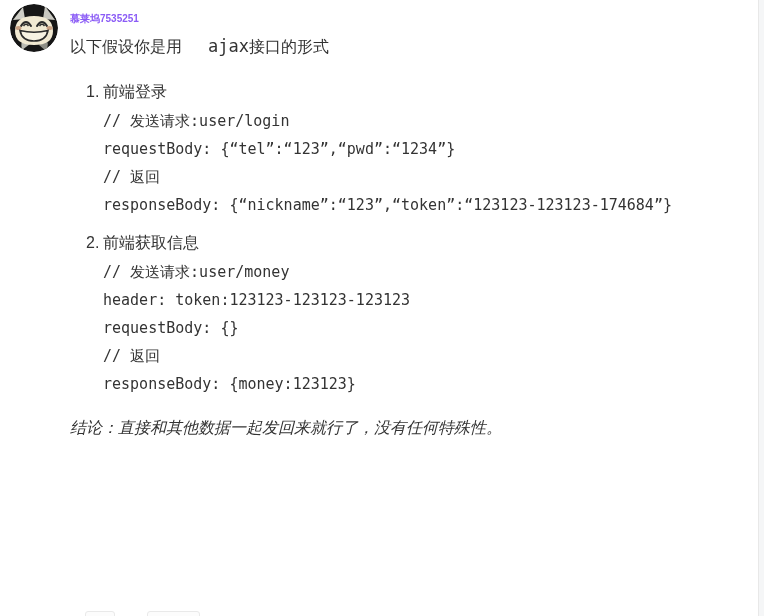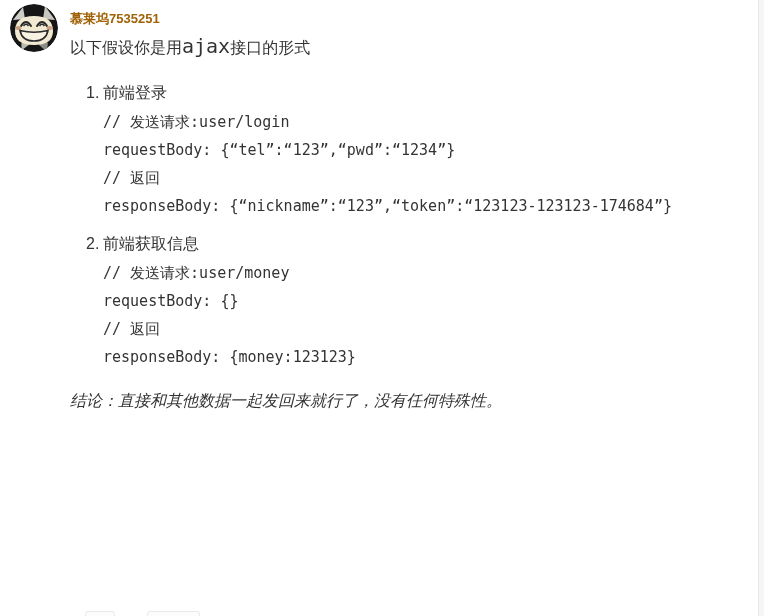--- a/index.html
+++ b/index.html
@@ -9,25 +9,25 @@
 
   .right-gutter { position:absolute; top:0; right:0; width:6px; height:616px;
                   background:#f5f6f7; border-left:1px solid #e8e8e8; }
 
   .avatar { position:absolute; left:10px; top:4px; width:48px; height:48px;
             border-radius:50%; overflow:hidden; }
   .avatar svg { display:block; width:48px; height:48px; }
 
   .content { position:absolute; left:70px; top:8px; width:678px; }
 
-  .username { font-size:13px; font-weight:bold; color:#a16207; line-height:22px; margin-bottom:2px; }
+  .username { font-size:10px; font-weight:bold; color:#8b5cf6; line-height:22px; margin-bottom:2px; }
 
   .body-text { font-size:16px; line-height:29px; color:#333; }
 
-  .mono { font-family:"DejaVu Sans Mono","Liberation Mono",monospace; font-size:20px; }
+  .mono { font-family:"DejaVu Sans Mono","Liberation Mono",monospace; font-size:17px;padding-left:26px; }
 
   ol.steps { list-style:none; margin:16px 0 0 0; padding:0; }
   ol.steps li { position:relative; padding-left:33px; font-size:16px; line-height:29px; }
   ol.steps li + li { margin-top:9px; }
   .step-marker { position:absolute; left:16px; top:0; }
 
   .code-block { margin-top:1px; }
   .code-line { font-family:"DejaVu Sans Mono","Liberation Mono",monospace;
                font-size:15px; line-height:28px; color:#333; white-space:pre; }
 
@@ -77,20 +77,21 @@
           <div class="code-line">requestBody: {“tel”:“123”,“pwd”:“1234”}</div>
           <div class="code-line">// 返回</div>
           <div class="code-line">responseBody: {“nickname”:“123”,“token”:“123123-123123-174684”}</div>
         </div>
       </li>
       <li>
         <span class="step-marker">2.</span>
         <span>前端获取信息</span>
         <div class="code-block">
           <div class="code-line">// 发送请求:user/money</div>
+          <div class="code-line">header: token:123123-123123-123123</div>
           <div class="code-line">requestBody: {}</div>
           <div class="code-line">// 返回</div>
           <div class="code-line">responseBody: {money:123123}</div>
         </div>
       </li>
     </ol>
 
     <p class="conclusion">结论：直接和其他数据一起发回来就行了，没有任何特殊性。</p>
   </div>
 

